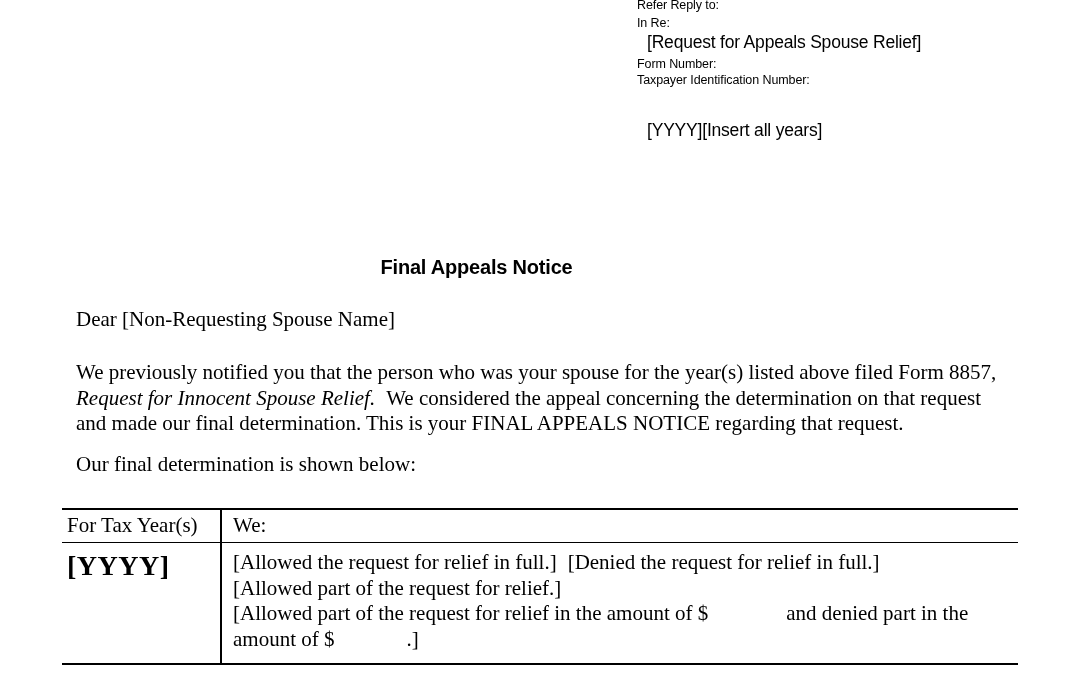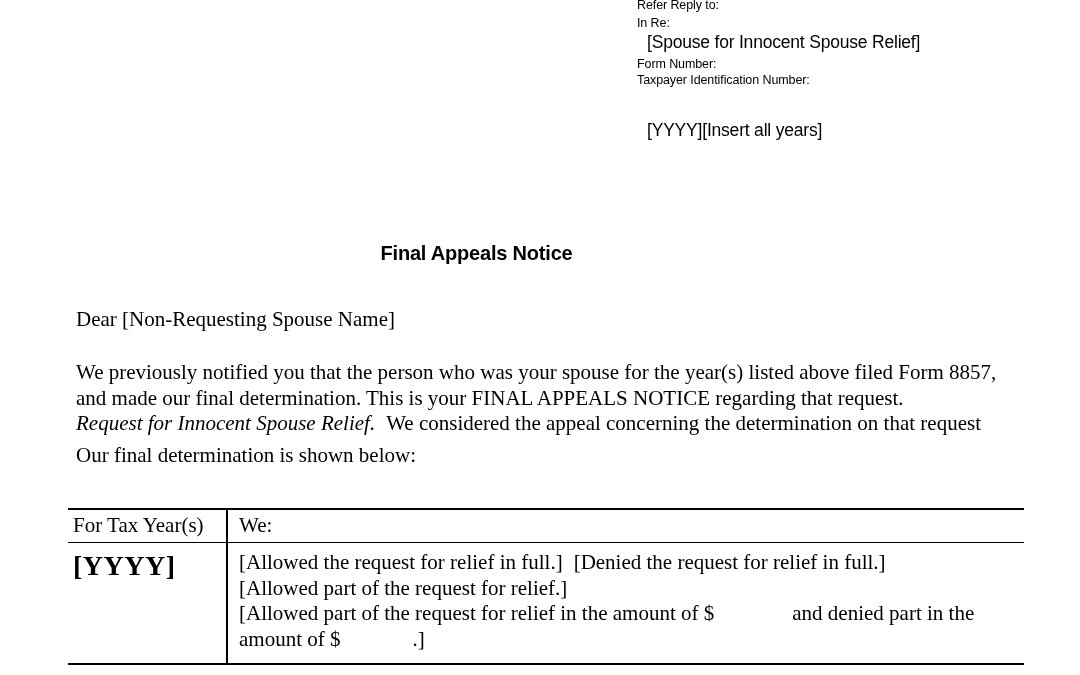--- a/index.html
+++ b/index.html
@@ -48,21 +48,21 @@
   .hdr-value-blank {
     height: 24px;
   }
   .hdr-gap-sm { height: 2px; }
   .hdr-gap-md { height: 7px; }
 
   
   .doc-title {
     position: absolute;
     left: 0;
-    top: 242px;
+    top: 256px;
     width: 953px;
     text-align: center;
     font-family: "Liberation Sans", "DejaVu Sans", sans-serif;
     font-size: 20px;
     font-weight: bold;
     letter-spacing: -0.2px;
   }
 
   
   .body-area {
@@ -83,31 +83,31 @@
   }
   .para-main {
     margin-top: 28px;
     width: 948px;
   }
   .para-main .ln {
     white-space: nowrap;
     display: block;
   }
   .para-lead {
-    margin-top: 6px;
+    margin-top: 15px;
     white-space: nowrap;
   }
   .ital {
     font-style: italic;
   }
 
   
   .det-table {
     position: absolute;
-    left: 68px;
+    left: 62px;
     top: 508px;
     width: 956px;
   }
   .rule {
     height: 0;
     border-top: 2.4px solid #000;
     width: 100%;
   }
   .rule-thin {
     border-top: 1.6px solid #000;
@@ -174,38 +174,38 @@
 </style>
 </head>
 <body>
 
 <div class="page">
 
   <div class="header-block">
     <div class="hdr-label">Refer Reply to:</div>
     <div class="hdr-gap-sm"></div>
     <div class="hdr-label">In Re:</div>
-    <div class="hdr-value">[Spouse for Innocent Spouse Relief]</div>
+    <div class="hdr-value">[Request for Appeals Spouse Relief]</div>
     <div class="hdr-gap-sm"></div>
     <div class="hdr-label">Form Number:</div>
     <div class="hdr-label">Taxpayer Identification Number:</div>
     <div class="hdr-value hdr-value-blank"></div>
     <div class="hdr-gap-md"></div>
     <div class="hdr-value">[YYYY][Insert all years]</div>
   </div>
 
   <div class="doc-title">Final Appeals Notice</div>
 
   <div class="body-area">
     <div class="salutation">Dear [Non-Requesting Spouse Name]</div>
 
     <div class="para para-main">
       <span class="ln">We previously notified you that the person who was your spouse for the year(s) listed above filed Form 8857,</span>
+      <span class="ln"><span class="ital">Request for Innocent Spouse Relief.</span><span class="sp2"></span><span>We considered the appeal concerning the determination on that request</span></span>
       <span class="ln">and made our final determination.  This is your FINAL APPEALS NOTICE regarding that request.</span>
-      <span class="ln"><span class="ital">Request for Innocent Spouse Relief.</span><span class="sp2"></span><span>We considered the appeal concerning the determination on that request</span></span>
     </div>
 
     <div class="para para-lead">Our final determination is shown below:</div>
   </div>
 
   <div class="det-table">
     <div class="rule"></div>
 
     <div class="tbl-row tbl-head-row">
       <div class="col-year">

